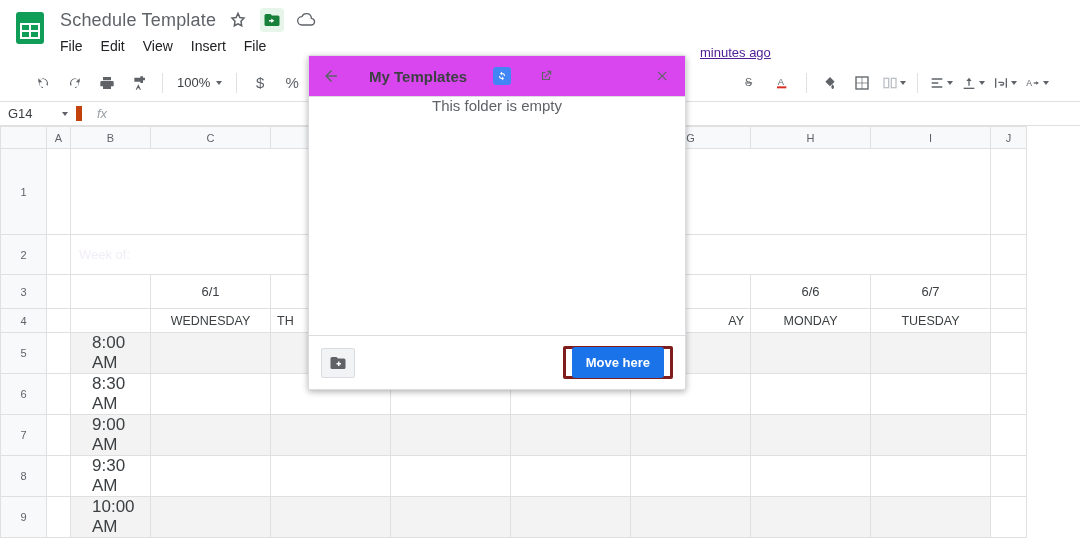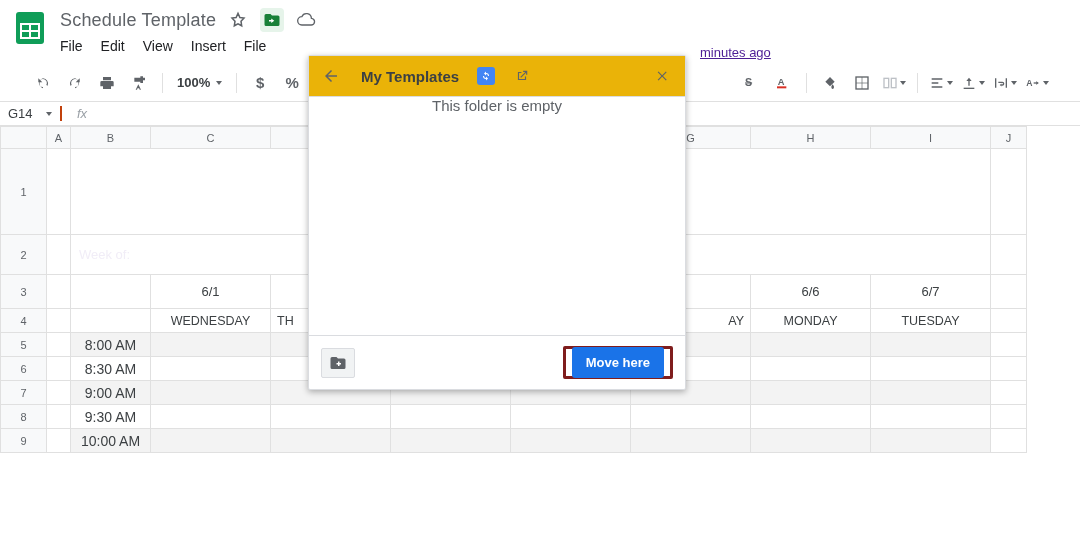--- a/index.html
+++ b/index.html
@@ -12,29 +12,29 @@
     .docinfo { display: flex; flex-direction: column; }
     .title-row { display: flex; align-items: center; gap: 10px; }
     .doc-title { font-size: 18px; color: #5f6368; letter-spacing: .2px; }
     .iconbtn { width: 24px; height: 24px; display: inline-flex; align-items: center; justify-content: center; border-radius: 50%; cursor: pointer; color: #5f6368; }
     .iconbtn.active-move { background: #e6f4ea; color: #188038; border-radius: 4px; }
     .menubar { display: flex; gap: 18px; padding-top: 6px; font-size: 14px; color: #202124; }
     .menubar span { cursor: pointer; }
     .last-edit { position: absolute; top: 45px; left: 700px; color: #4c1d95; text-decoration: underline; font-size: 13px; }
 
     
-    .toolbar { display: flex; align-items: center; gap: 6px; padding: 4px 30px; height: 38px; border-bottom: 1px solid #e0e0e0; font-weight: bold; }
+    .toolbar { display: flex; align-items: center; gap: 6px; padding: 4px 30px; height: 38px; border-bottom: 1px solid #e0e0e0; }
     .tb-btn { width: 26px; height: 26px; display: inline-flex; align-items: center; justify-content: center; color: #5f6368; border-radius: 3px; cursor: pointer; font-size: 15px; }
     .tb-sep { width: 1px; height: 20px; background: #e0e0e0; margin: 0 4px; }
     .zoom-sel { font-size: 13px; color: #3c4043; padding: 0 4px; display: inline-flex; align-items: center; gap: 4px; cursor: pointer; }
     .caret { width: 0; height: 0; border-left: 3px solid transparent; border-right: 3px solid transparent; border-top: 4px solid #5f6368; display: inline-block; margin-left: 2px; }
 
     
     .fxrow { display: flex; align-items: center; height: 24px; border-bottom: 1px solid #e0e0e0; }
-    .namebox { width: 62px; padding: 0 8px; font-size: 13px; border-right: 2px solid #c2410c; display: flex; align-items: center; justify-content: space-between; }
+    .namebox { width: 82px; padding: 0 8px; font-size: 13px; border-right: 6px solid #c2410c; display: flex; align-items: center; justify-content: space-between; }
     .fxlabel { width: 40px; text-align: center; font-style: italic; color: #9aa0a6; font-size: 13px; }
 
     
     .gridwrap { position: relative; height: 430px; overflow: hidden; }
     table.grid { border-collapse: collapse; table-layout: fixed; }
     .grid th, .grid td { border: 1px solid #e0e0e0; font-weight: normal; }
     .grid .colhdr { background: #f8f9fa; height: 22px; font-size: 11px; color: #5f6368; text-align: center; }
     .grid .rowhdr { background: #f8f9fa; width: 46px; font-size: 11px; color: #5f6368; text-align: center; }
     .grid .corner { background: #f8f9fa; width: 46px; }
 
@@ -49,28 +49,28 @@
     .schedule-title { font-size: 22px; font-weight: normal; letter-spacing: 1px; padding-left: 8px; }
     .hdr-row2 td.sheet-cell { height: 40px; }
     .week-of-label { font-size: 13px; padding-left: 8px; color: #f1edf7; }
     .week-of-date { font-size: 13px; font-weight: bold; color: #fff; padding-left: 10px; }
 
     .row3 td.sheet-cell { height: 34px; }
     .day-date { text-align: center; font-size: 13px; color: #3c4043; }
     .row4 td.sheet-cell { height: 24px; }
     .day-name { text-align: center; font-weight: bold; font-size: 12.5px; }
     .time-row td.sheet-cell { height: 24px; }
-    .time-cell { text-align: center; font-size: 14px; }
+    .time-cell { font-size: 17px; padding-left: 21px; }
     .striped td.sheet-cell.body { background: #f3f3f3; }
 
     td.sheet-cell { background: #fff; }
 
     
     .popover { position: absolute; top: 55px; left: 308px; width: 378px; height: 335px; background: #fff; border: 1px solid #dadce0; border-radius: 2px; box-shadow: 0 2px 6px rgba(0,0,0,0.3); display: flex; flex-direction: column; z-index: 50; }
-    .pop-head { display: flex; align-items: center; padding: 8px 10px; gap: 18px; background: #eab308; border-bottom: 1px solid #dadce0; }
+    .pop-head { display: flex; align-items: center; padding: 8px 10px; gap: 26px; background: #d946ef; border-bottom: 1px solid #dadce0; }
     .pop-title { font-size: 15px; font-weight: bold; color: #3c4043; flex: 0 0 auto; }
     .pop-sync { width: 18px; height: 18px; display: inline-flex; align-items: center; justify-content: center; background: #4285f4; color: #fff; border-radius: 3px; font-size: 11px; }
     .pop-spacer { flex: 1; }
     .pop-body { flex: 1; display: flex; align-items: flex-start; justify-content: center; color: #5f6368; font-size: 15px; border-bottom: 1px solid #dadce0; }
     .pop-foot { display: flex; align-items: center; padding: 10px 12px; gap: 8px; }
     .newfolder-btn { width: 34px; height: 30px; background: #f1f3f4; border: 1px solid #dadce0; display: inline-flex; align-items: center; justify-content: center; border-radius: 2px; cursor: pointer; }
     .move-btn { margin-left: auto; background: #1a73e8; color: #fff; font-weight: bold; font-size: 13px; padding: 8px 14px; border-radius: 3px; cursor: pointer; }
     .highlight-ring { border: 3px solid #7f1d1d; padding: 6px; border-radius: 2px; margin-left: auto; }
     .highlight-ring .move-btn { margin-left: 0; }
 

